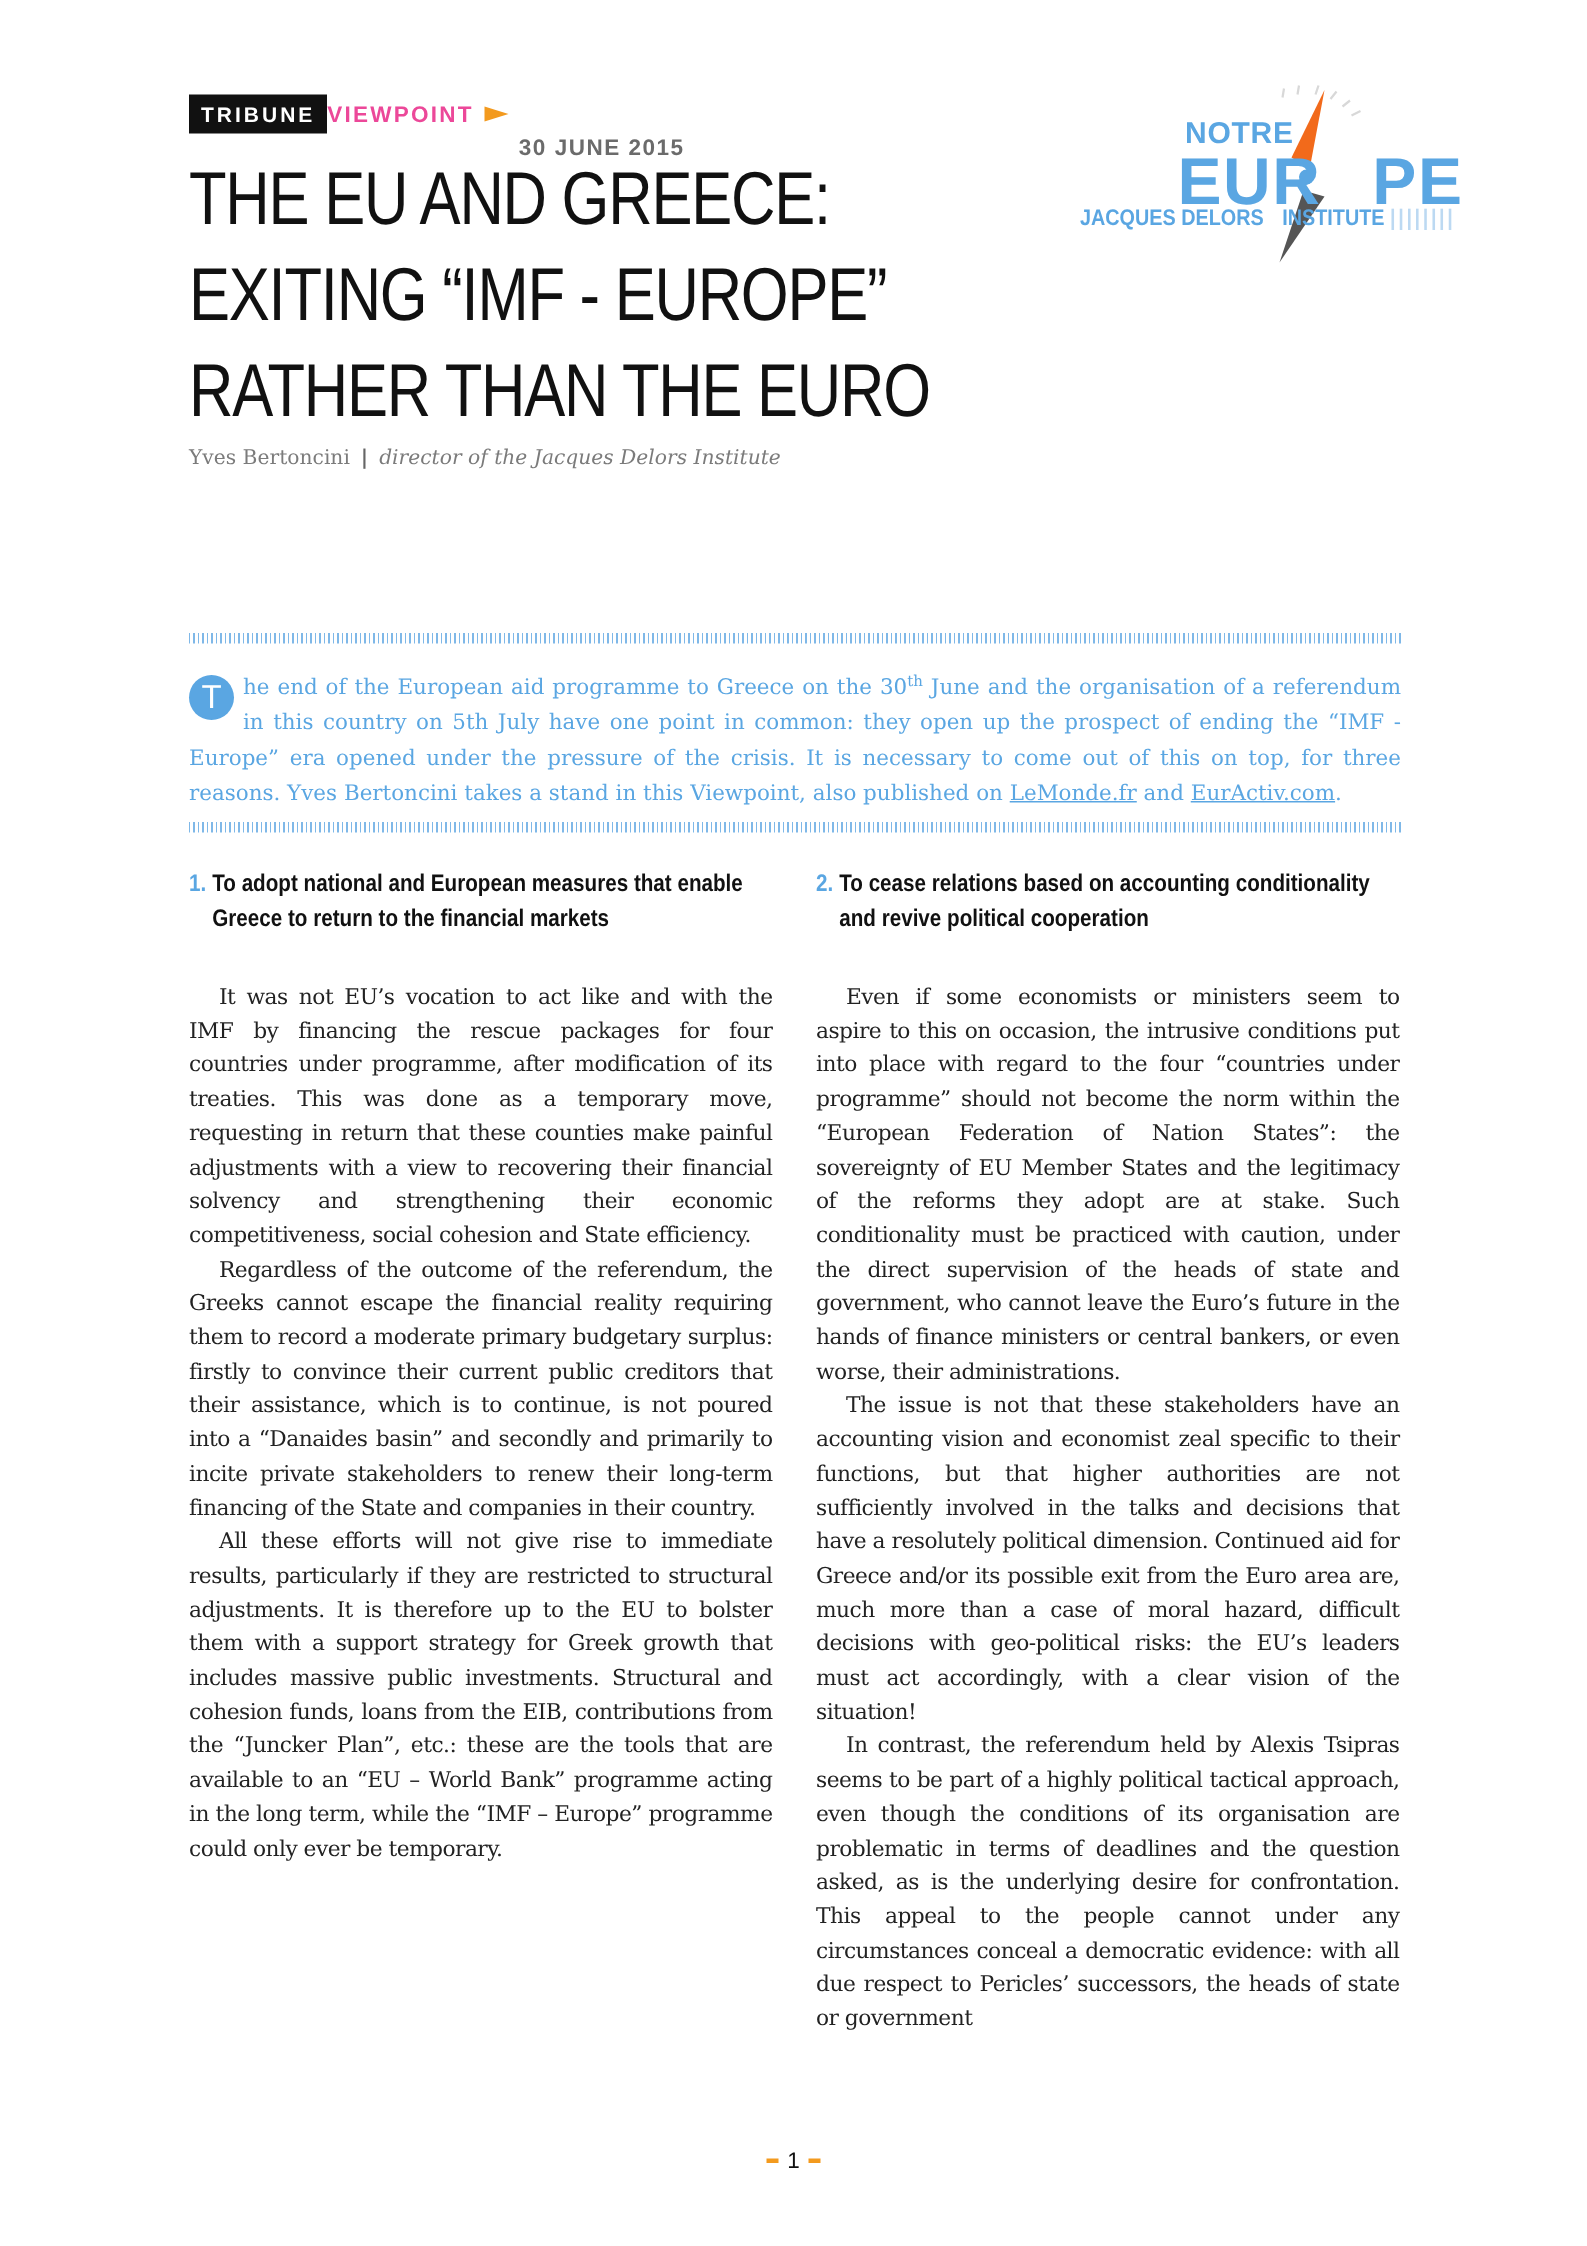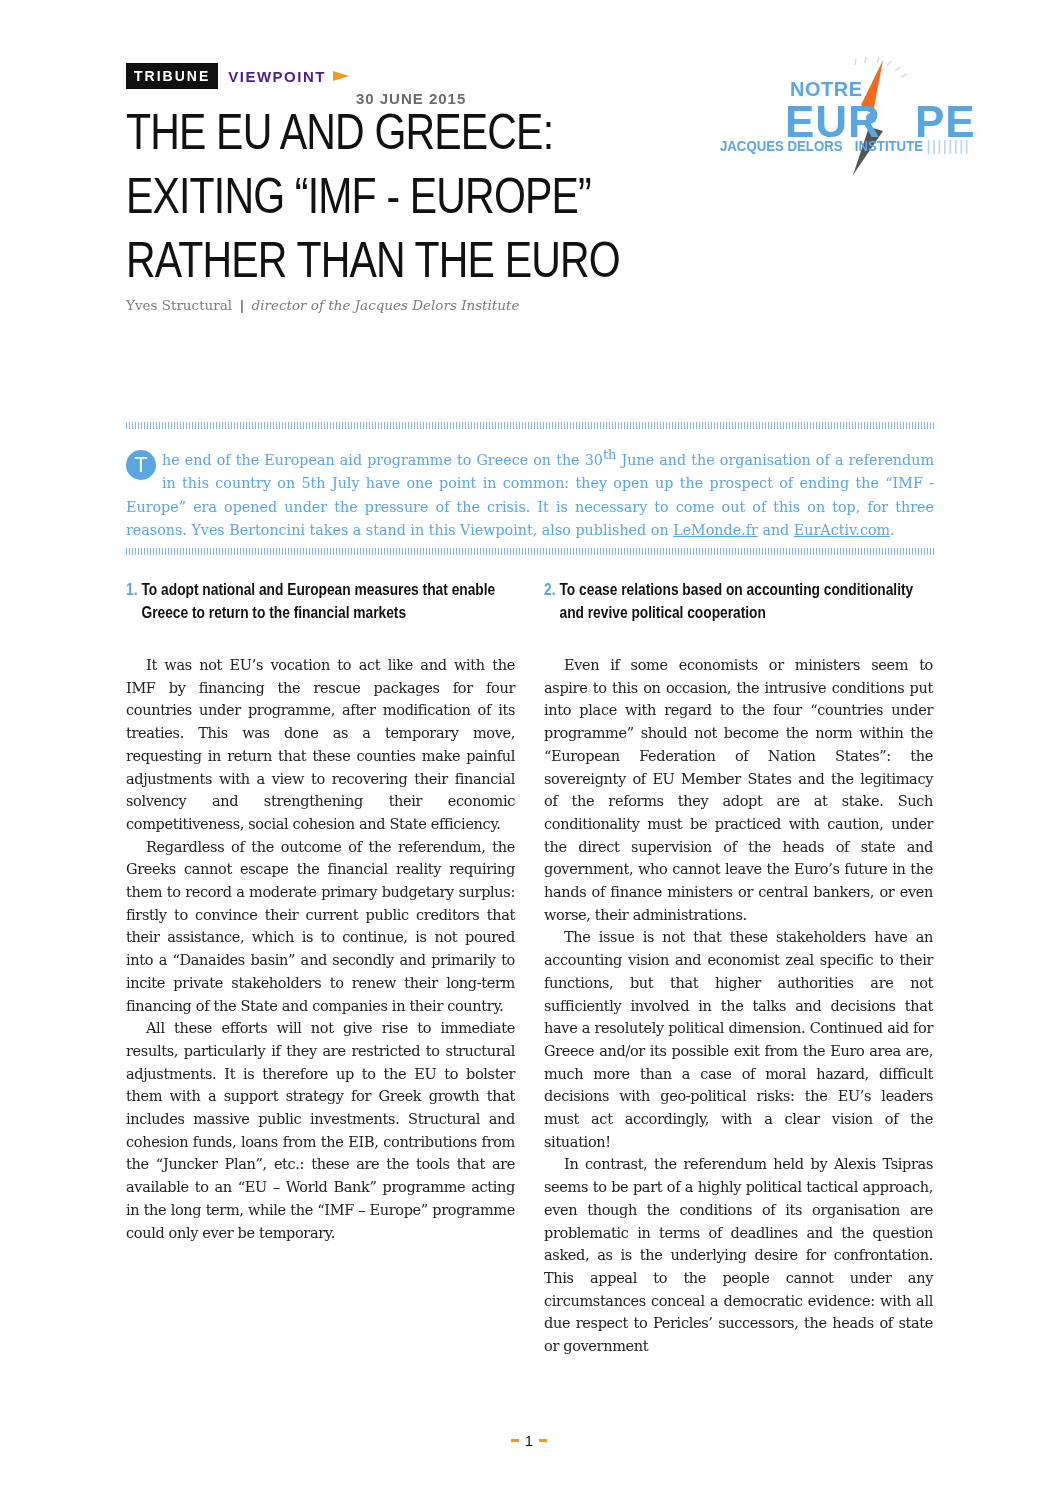--- a/index.html
+++ b/index.html
@@ -1,41 +1,41 @@
 <!DOCTYPE html>
 <html><head>
 <meta charset="utf-8">
 <style>
   html, body { margin: 0; padding: 0; background: #ffffff; }
   body { width: 1058px; height: 1497px; position: relative; overflow: hidden; font-family: "DejaVu Serif", serif; }
 
   .header-tag { position: absolute; left: 126px; top: 63px; height: 26px; display: flex; align-items: center; }
   .tribune-badge { background: #111; color: #fff; font-family: "Liberation Sans", sans-serif; font-weight: 700; font-size: 14px; letter-spacing: 2px; padding: 4px 8px; line-height: 18px; }
-  .viewpoint-label { color: #4c1d95; font-family: "Liberation Sans", sans-serif; font-weight: 700; font-size: 15px; letter-spacing: 1.5px; margin-left: 10px; }
+  .viewpoint-label { color: #ec4899; font-family: "Liberation Sans", sans-serif; font-weight: 700; font-size: 15px; letter-spacing: 1.5px; margin-left: 0; }
   .arrow-icon { width: 0; height: 0; border-top: 5px solid transparent; border-bottom: 5px solid transparent; border-left: 16px solid #f39a1e; margin: 0 7px 0 7px; }
   .date-label { color: #6b6b6b; font-family: "Liberation Sans", sans-serif; font-weight: 700; font-size: 15px; letter-spacing: 1px; margin-top: 44px; }
 
   .title { position: absolute; left: 126px; top: 100px; margin: 0; font-family: "Liberation Sans", sans-serif; font-weight: 400; font-size: 50px; line-height: 64px; letter-spacing: -1px; color: #111; transform: scaleX(0.82); transform-origin: left top; white-space: nowrap; }
 
   .author-line { position: absolute; left: 126px; top: 297px; font-size: 13.5px; color: #7b7b7b; }
   .author-name { font-family: "DejaVu Serif", serif; }
   .author-sep { color: #666; font-weight: 700; margin: 0 3px; }
   .author-role { font-style: italic; text-align: center; }
 
   .logo { position: absolute; left: 715px; top: 65px; width: 280px; height: 100px; }
   .logo-notre { position: absolute; left: 75px; top: 13px; font-family: "Liberation Sans", sans-serif; font-weight: 700; font-size: 20px; color: #5aa6e2; letter-spacing: 0.5px; }
   .logo-europe { position: absolute; left: 70px; top: 32px; font-family: "Liberation Sans", sans-serif; font-weight: 700; font-size: 44px; color: #5aa6e2; letter-spacing: 1px; white-space: nowrap; }
   .logo-institute { position: absolute; left: 5px; top: 72px; font-family: "Liberation Sans", sans-serif; font-weight: 700; font-size: 15px; color: #5aa6e2; white-space: nowrap; transform: scaleX(0.88); transform-origin: left top; }
   .compass-svg { position: absolute; left: 110px; top: -10px; }
 
   .rule { position: absolute; left: 126px; width: 808px; height: 7px; background: repeating-linear-gradient(90deg, #7fb8e8 0 1px, transparent 1px 3px); }
 
   .lead { position: absolute; left: 126px; top: 443px; width: 808px; color: #5aa6e2; font-size: 14.3px; line-height: 23.5px; text-align: justify; }
   .dropcap { float: left; width: 30px; height: 30px; border-radius: 50%; background: #5aa6e2; color: #fff; font-family: "Liberation Sans", sans-serif; font-size: 22px; line-height: 30px; text-align: center; margin: 7px 6px 0 0; }
-  .lead sup { font-size: 13px; margin-top: 42px; }
+  .lead sup { font-size: 10px; margin-top: 42px; }
   .lead a { color: #5aa6e2; text-decoration: underline; }
 
   .col { position: absolute; top: 578px; width: 389px; }
   .col-left { left: 126px; }
   .col-right { left: 544px; }
   .section-heading { display: flex; font-family: "Liberation Sans", sans-serif; font-weight: 700; font-size: 16px; line-height: 23px; color: #111; margin: 0 0 30px 0; transform: scaleX(0.86); transform-origin: left top; width: 460px; }
   .section-num { color: #5aa6e2; width: 18px; flex: none; }
   .body-text p { margin: 0; text-indent: 20px; font-size: 14.5px; line-height: 22.7px; color: #222; text-align: justify; letter-spacing: -0.35px; }
 
   .page-footer { position: absolute; left: 0; top: 1432px; width: 1058px; display: flex; justify-content: center; align-items: center; }
@@ -71,21 +71,21 @@
   <span class="logo-institute"><span>JACQUES DELORS</span><span style="display:inline-block;width:14px;"></span><span>INSTITUTE</span> <span style="color:#bcd9f2;letter-spacing:2px;">||||||||</span></span>
 </div>
 
 <h1 class="title">
   <div>THE EU AND GREECE:</div>
   <div>EXITING “IMF - EUROPE”</div>
   <div>RATHER THAN THE EURO</div>
 </h1>
 
 <div class="author-line">
-  <span class="author-name">Yves Structural</span>
+  <span class="author-name">Yves Bertoncini</span>
   <span class="author-sep">|</span>
   <span class="author-role">director of the Jacques Delors Institute</span>
 </div>
 
 <div class="rule" style="top:422px;"></div>
 
 <div class="lead">
   <span class="dropcap">T</span><span>he end of the European aid programme to Greece on the 30</span><sup>th</sup><span> June and the organisation of a referendum in this country on 5th July have one point in common: they open up the prospect of ending the “IMF - Europe” era opened under the pressure of the crisis. It is necessary to come out of this on top, for three reasons. Yves Bertoncini takes a stand in this Viewpoint, also published on </span><a href="#">LeMonde.fr</a><span> and </span><a href="#">EurActiv.com</a><span>.</span>
 </div>
 

